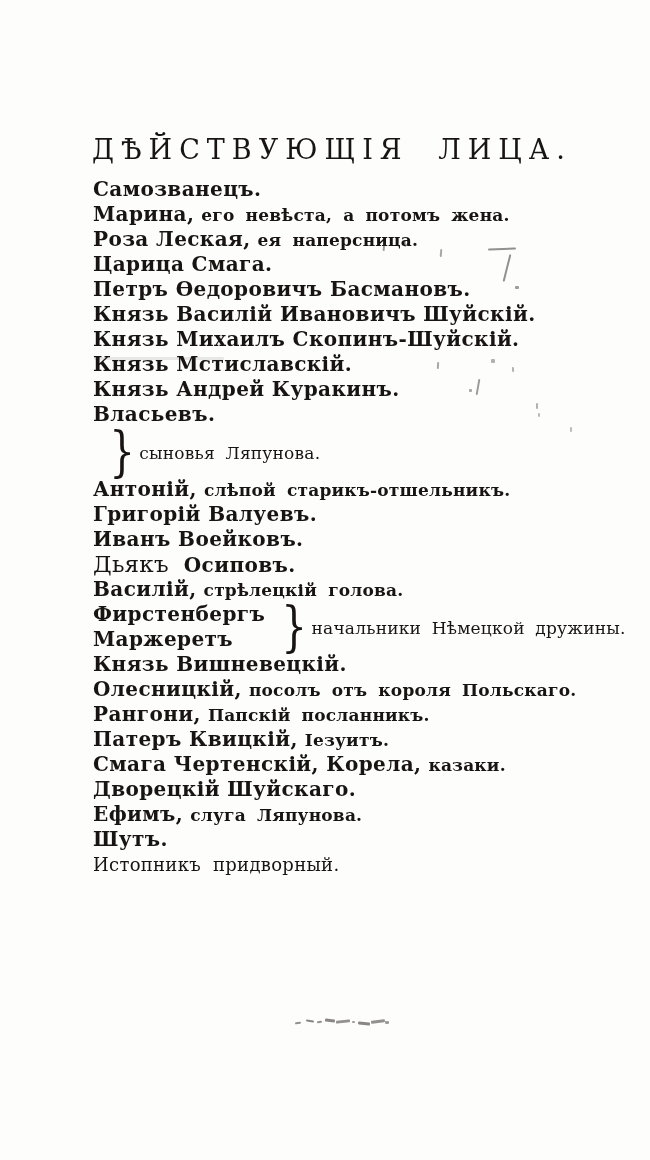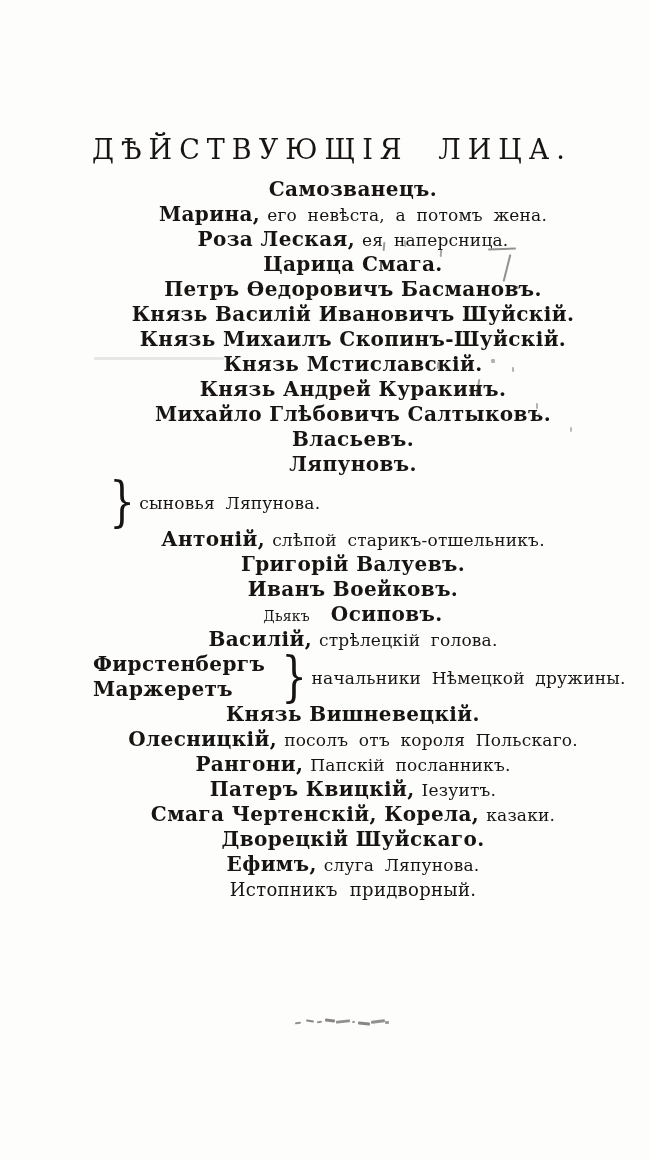--- a/index.html
+++ b/index.html
@@ -38,39 +38,38 @@
     left: 93px;
     top: 177px;
     width: 520px;
   }
   .entry {
     white-space: nowrap;
   }
   .entry.single {
     height: 25px;
     line-height: 25px;
-    text-align: center;
   }
   .name {
     font-weight: 700;
     font-size: 20px;
     letter-spacing: 0.4px;
   }
   .desc {
-    font-weight: 400;
+    font-weight: 700;
     font-size: 17px;
     letter-spacing: 0.2px;
     word-spacing: 5px;
     margin-left: 7px;
   }
   .prefix {
     font-weight: 400;
-    font-size: 14px;
+    font-size: 23px;
     letter-spacing: 0.2px;
-    margin-right: 21px;
+    margin-right: 15px;
   }
   .entry.plain .pname {
     font-weight: 400;
     font-size: 18px;
     letter-spacing: 0.3px;
     word-spacing: 6px;
   }
   .entry.group {
     height: 50px;
     display: flex;
@@ -112,23 +111,21 @@
   <div class="character-list">
       <div class="entry single"><span class="name">Самозванецъ.</span></div>
       <div class="entry single"><span class="name">Марина,</span><span class="desc">его невѣста, а потомъ жена.</span></div>
       <div class="entry single"><span class="name">Роза Леская,</span><span class="desc">ея наперсница.</span></div>
       <div class="entry single"><span class="name">Царица Смага.</span></div>
       <div class="entry single"><span class="name">Петръ Ѳедоровичъ Басмановъ.</span></div>
       <div class="entry single"><span class="name">Князь Василій Ивановичъ Шуйскій.</span></div>
       <div class="entry single"><span class="name">Князь Михаилъ Скопинъ-Шуйскій.</span></div>
       <div class="entry single"><span class="name">Князь Мстиславскій.</span></div>
       <div class="entry single"><span class="name">Князь Андрей Куракинъ.</span></div>
-      <div class="entry single"><span class="name">Михайло Глѣбовичъ Салтыковъ.</span></div>
       <div class="entry single"><span class="name">Власьевъ.</span></div>
-      <div class="entry single"><span class="name">Ляпуновъ.</span></div>
       <div class="entry group">
         <span class="brace">}</span>
         <span class="gdesc">сыновья Ляпунова.</span>
       </div>
       <div class="entry single"><span class="name">Антоній,</span><span class="desc">слѣпой старикъ-отшельникъ.</span></div>
       <div class="entry single"><span class="name">Григорій Валуевъ.</span></div>
       <div class="entry single"><span class="name">Иванъ Воейковъ.</span></div>
       <div class="entry single"><span class="prefix">Дьякъ</span><span class="name">Осиповъ.</span></div>
       <div class="entry single"><span class="name">Василій,</span><span class="desc">стрѣлецкій голова.</span></div>
       <div class="entry group">
@@ -139,20 +136,21 @@
         <span class="brace">}</span>
         <span class="gdesc">начальники Нѣмецкой дружины.</span>
       </div>
       <div class="entry single"><span class="name">Князь Вишневецкій.</span></div>
       <div class="entry single"><span class="name">Олесницкій,</span><span class="desc">посолъ отъ короля Польскаго.</span></div>
       <div class="entry single"><span class="name">Рангони,</span><span class="desc">Папскій посланникъ.</span></div>
       <div class="entry single"><span class="name">Патеръ Квицкій,</span><span class="desc">Іезуитъ.</span></div>
       <div class="entry single"><span class="name">Смага Чертенскій, Корела,</span><span class="desc">казаки.</span></div>
       <div class="entry single"><span class="name">Дворецкій Шуйскаго.</span></div>
       <div class="entry single"><span class="name">Ефимъ,</span><span class="desc">слуга Ляпунова.</span></div>
+      <div class="entry single"><span class="name">Шутъ.</span></div>
       <div class="entry single plain"><span class="pname">Истопникъ придворный.</span></div>
     </div>
 
   <div class="artifact" style="left:383px;top:242px;width:2px;height:9px;opacity:.45;transform:rotate(5deg)"></div>
   <div class="artifact" style="left:404px;top:240px;width:2px;height:7px;opacity:.35;transform:rotate(-8deg)"></div>
   <div class="artifact" style="left:440px;top:249px;width:2px;height:8px;opacity:.4;transform:rotate(4deg)"></div>
   <div class="artifact" style="left:488px;top:248px;width:28px;height:2px;opacity:.5;transform:rotate(-2deg)"></div>
   <div class="artifact" style="left:506px;top:254px;width:2px;height:28px;opacity:.5;transform:rotate(14deg);border-radius:2px"></div>
   <div class="artifact" style="left:515px;top:286px;width:4px;height:3px;opacity:.45"></div>
   <div class="artifact" style="left:437px;top:362px;width:2px;height:7px;opacity:.4;transform:rotate(3deg)"></div>

